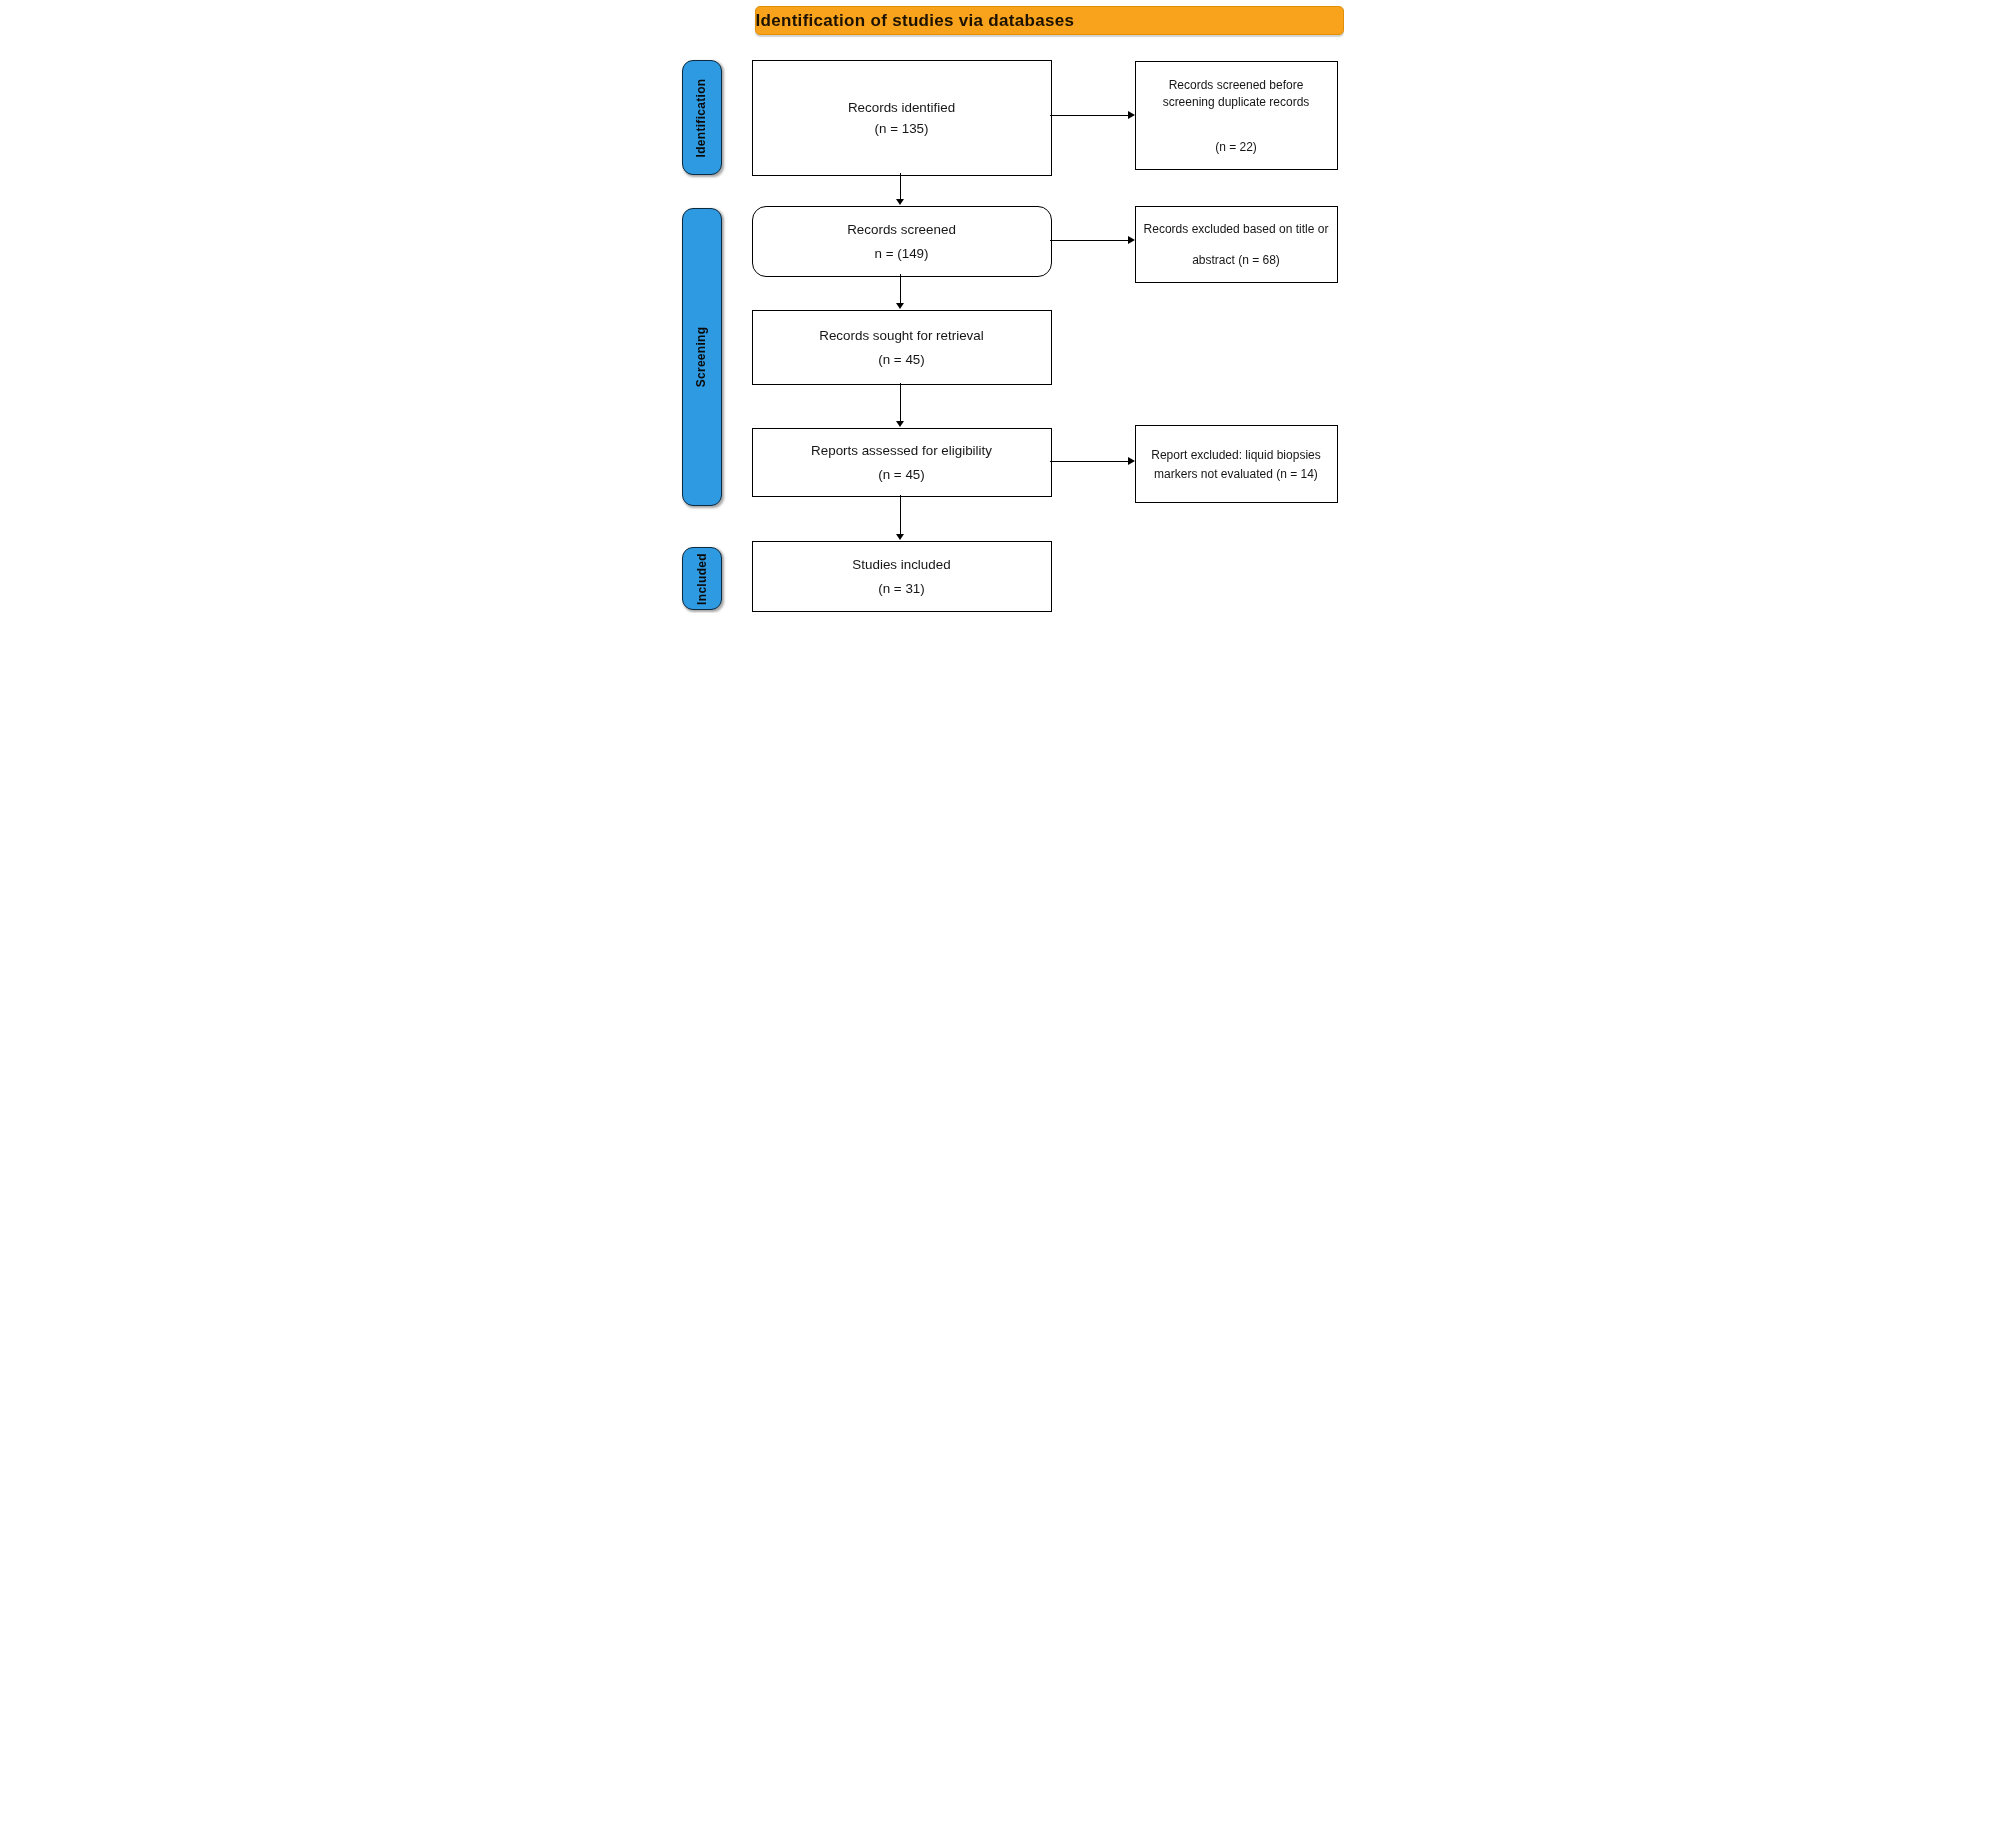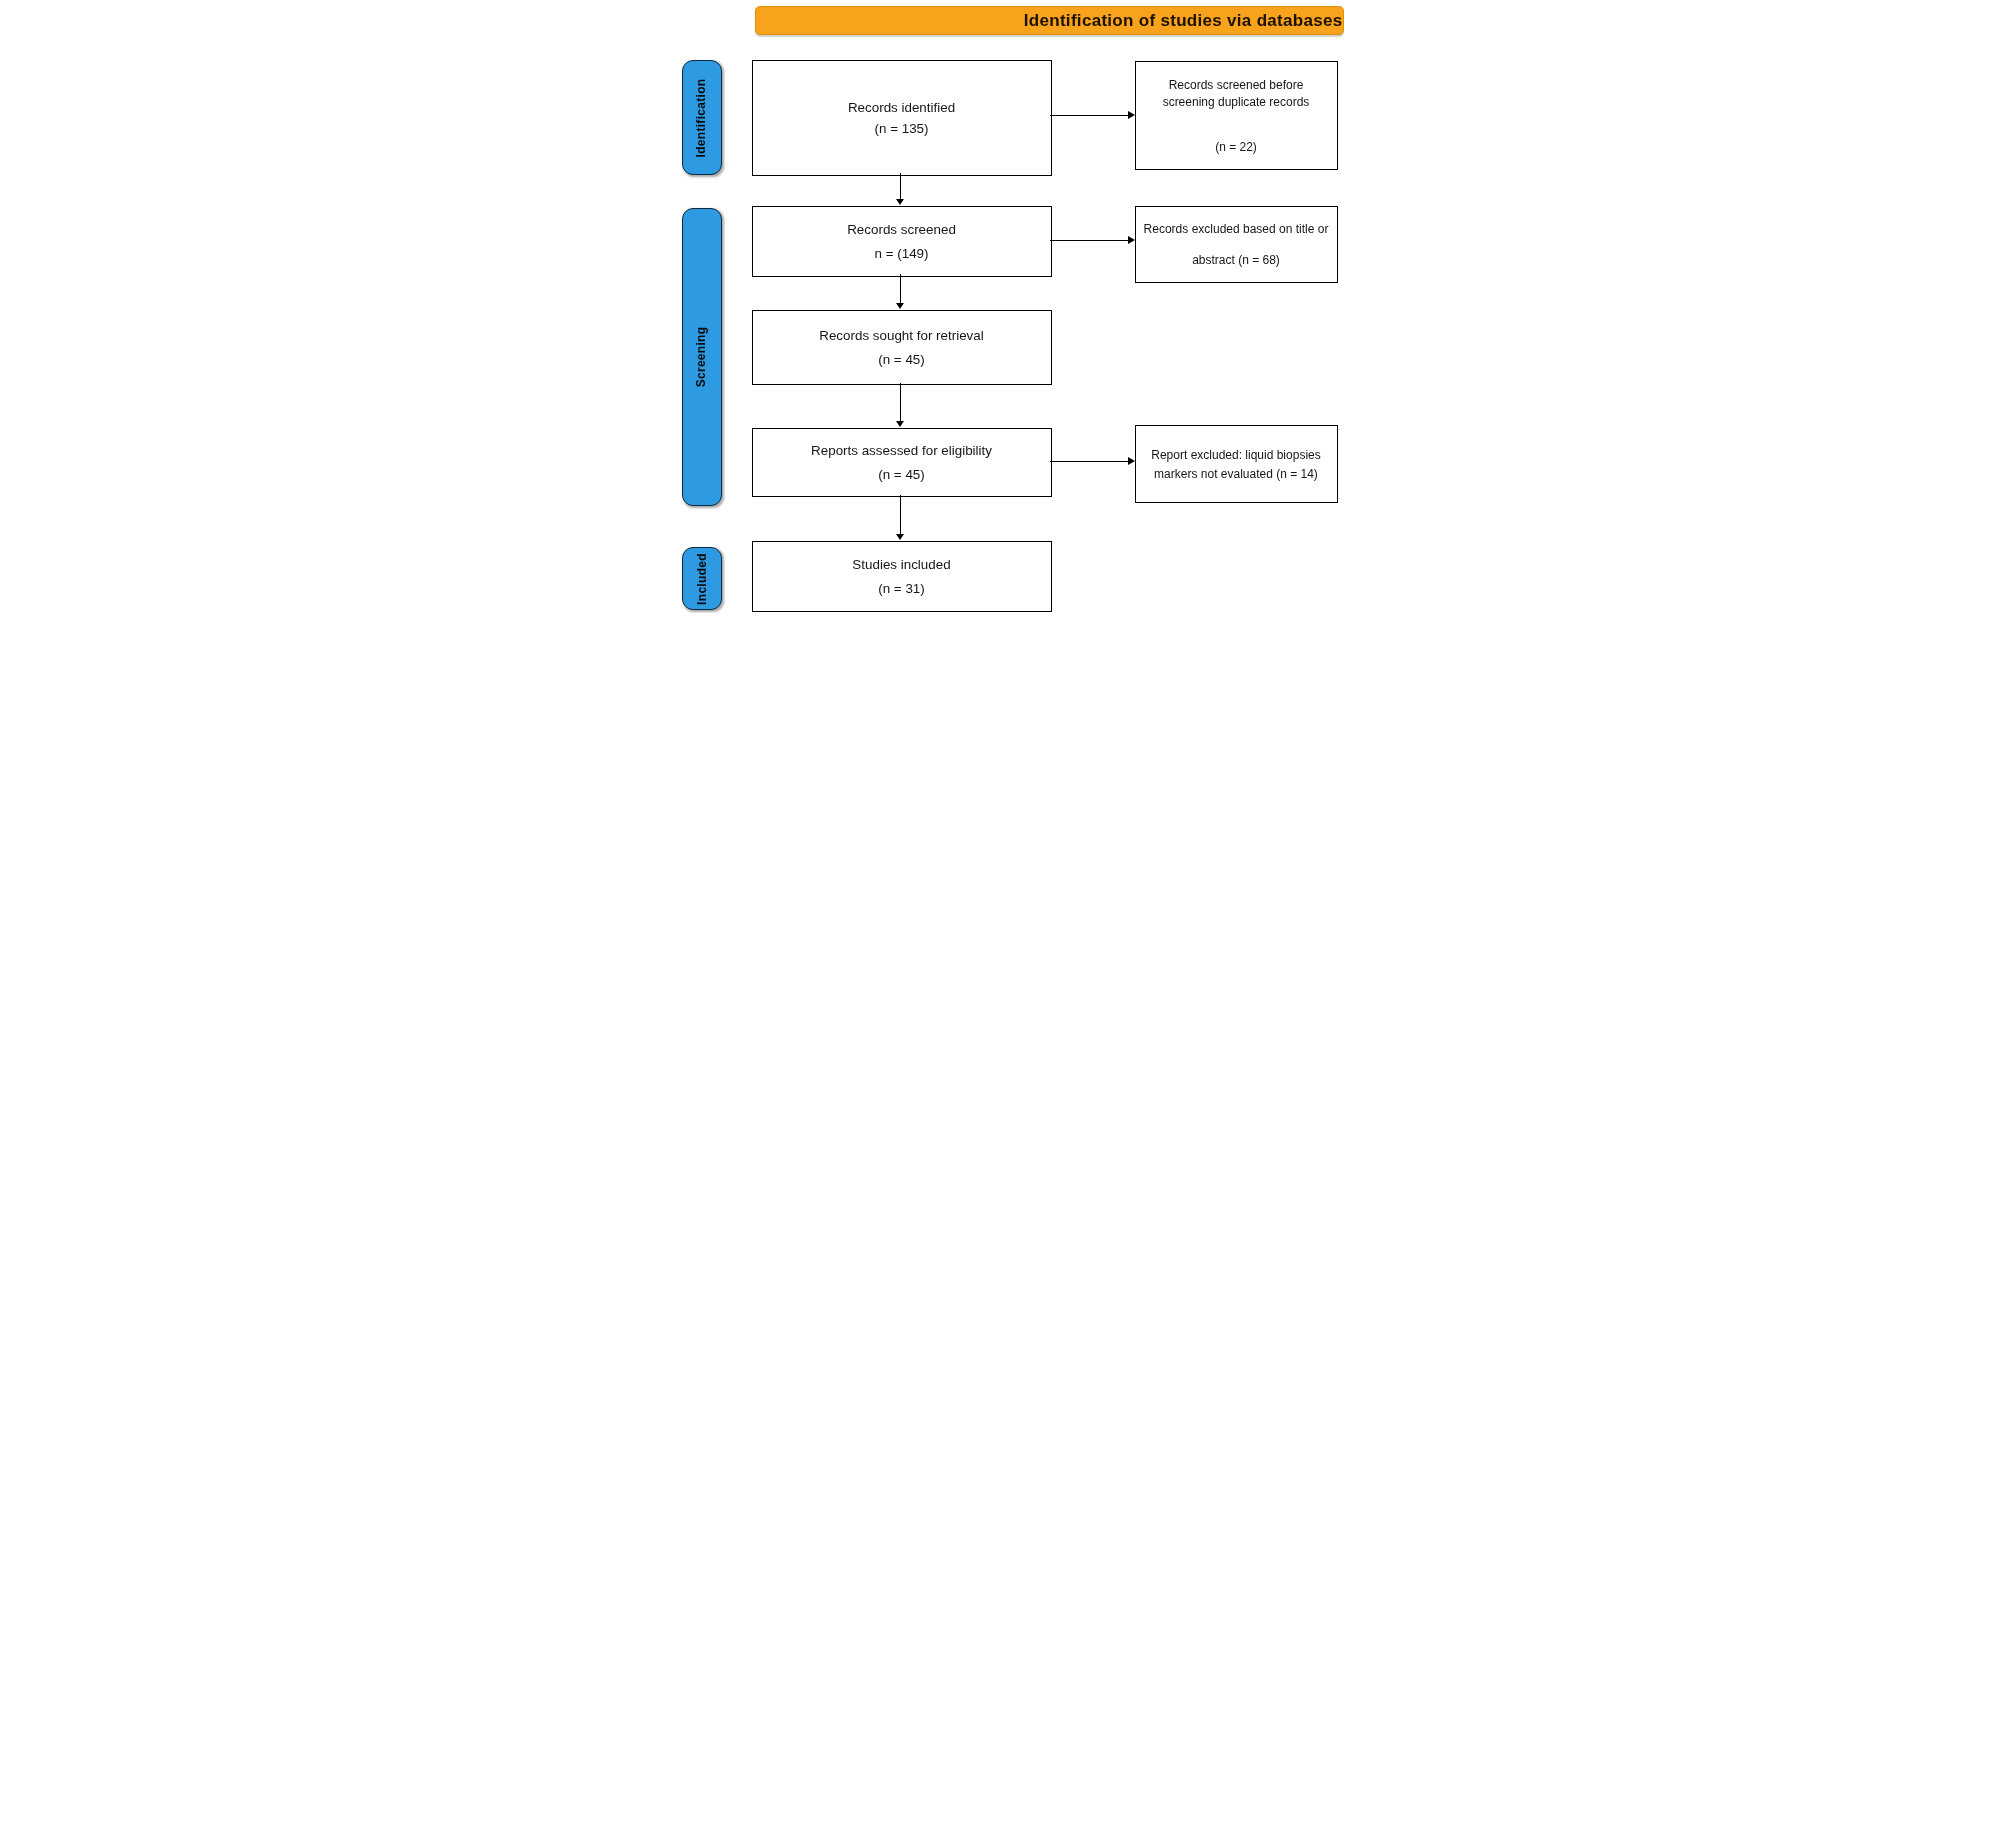--- a/index.html
+++ b/index.html
@@ -20,21 +20,21 @@
   .banner {
     position: absolute;
     left: 83px; top: 6px;
     width: 587px; height: 27px;
     background: #F9A21B;
     border: 0.6px solid #e08f06;
     border-radius: 4.9px;
     box-shadow: 0 1.2px 1.2px rgba(0,0,0,0.18);
     display: flex;
     align-items: center;
-    justify-content: flex-end;
+    justify-content: flex-start;
   }
   .banner .banner-title {
     font-size: 17px;
     font-weight: bold;
     color: #1c1200;
     letter-spacing: 0.3px;
   }
   
   .capsule {
     position: absolute;
@@ -66,21 +66,21 @@
     flex-direction: column;
     align-items: center;
     justify-content: center;
     text-align: center;
     color: #161616;
   }
   .fbox .line { display: block; }
   .main-box { left: 80px; width: 298px; font-size: 13.4px; gap: 8.5px; }
   .main-box.tall { gap: 6px; }
   .box-1 { top: 60px;  height: 114px; }
-  .box-2 { top: 206px; height: 69px; }
+  .box-2 { top: 206px; height: 69px; border-radius: 14px; }
   .box-3 { top: 310px; height: 73px; }
   .box-4 { top: 428px; height: 67px; }
   .box-5 { top: 541px; height: 69px; }
   .right-box { left: 463px; width: 203px; font-size: 12px; padding: 1.2px; box-sizing: border-box; }
   .rbox-1 { top: 61px; height: 109px; }
   .rbox-2 { top: 206px; height: 77px; gap: 17px; }
   .rbox-3 { top: 425px; height: 78px; gap: 5px; }
   .tight { line-height: 1.35; }
   .n-line-gap { margin-top: 30px; }
   

